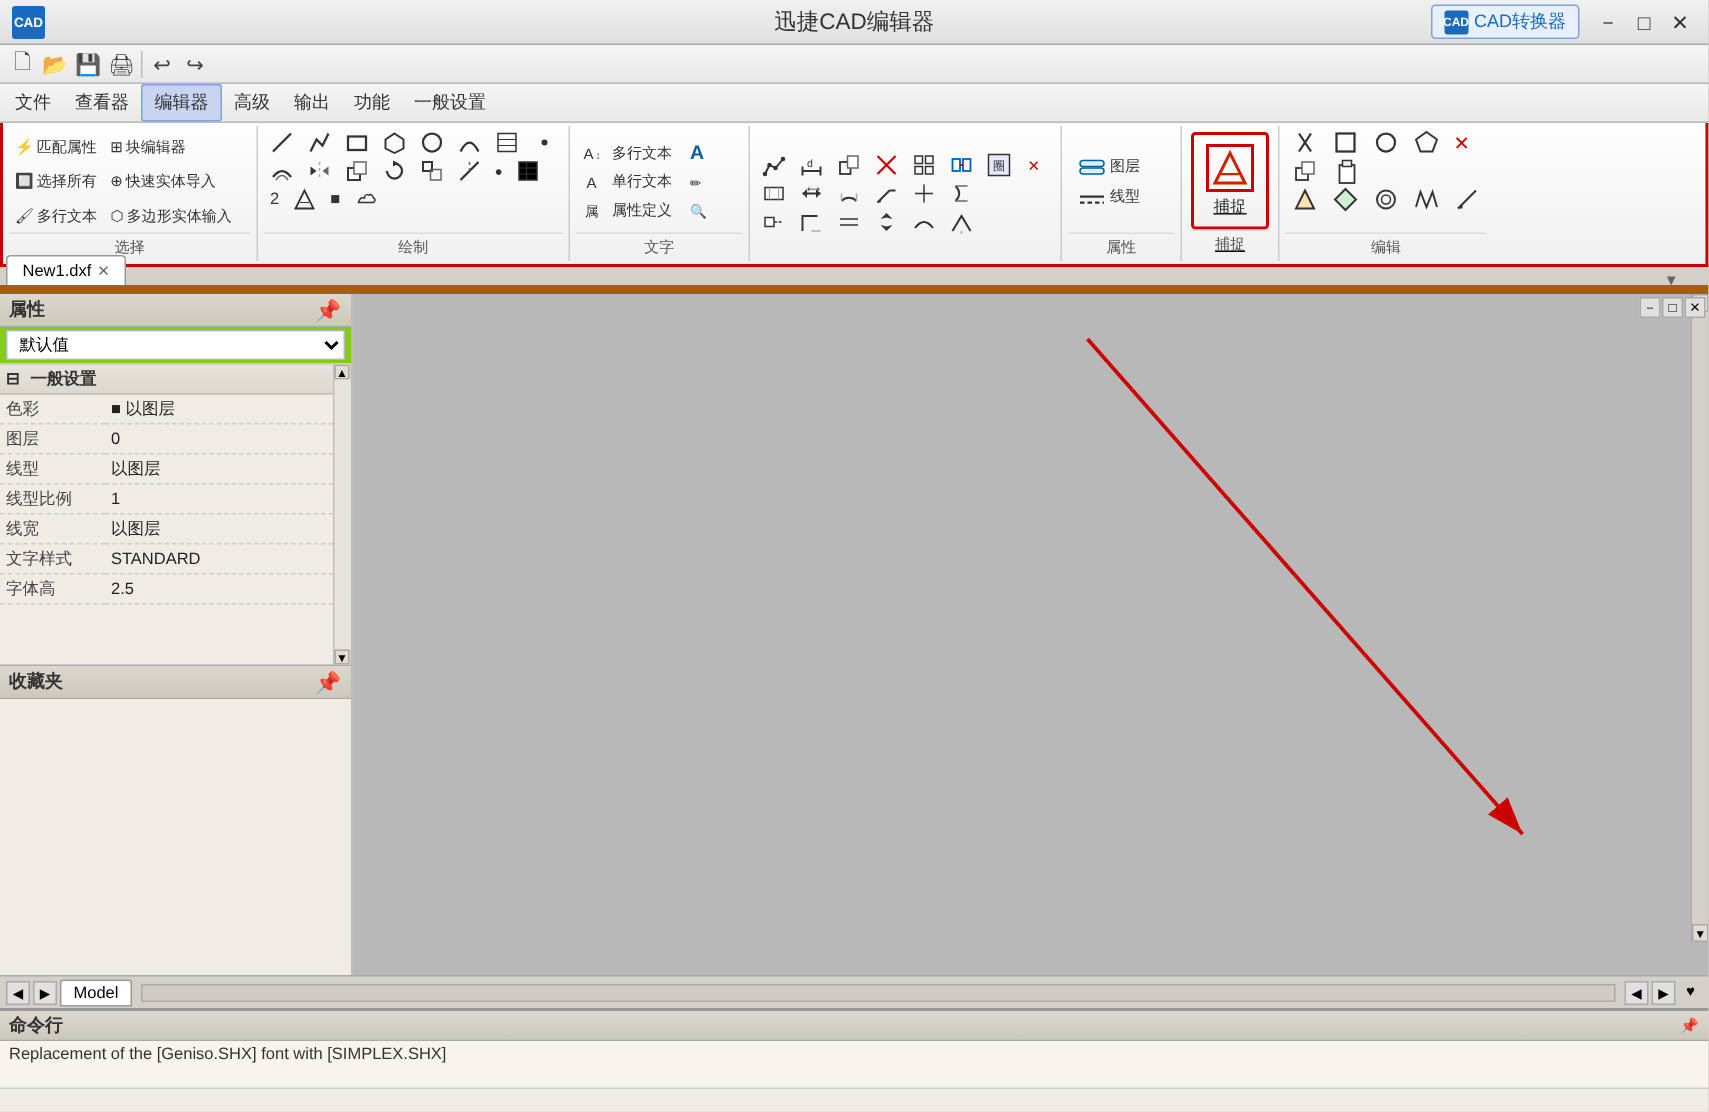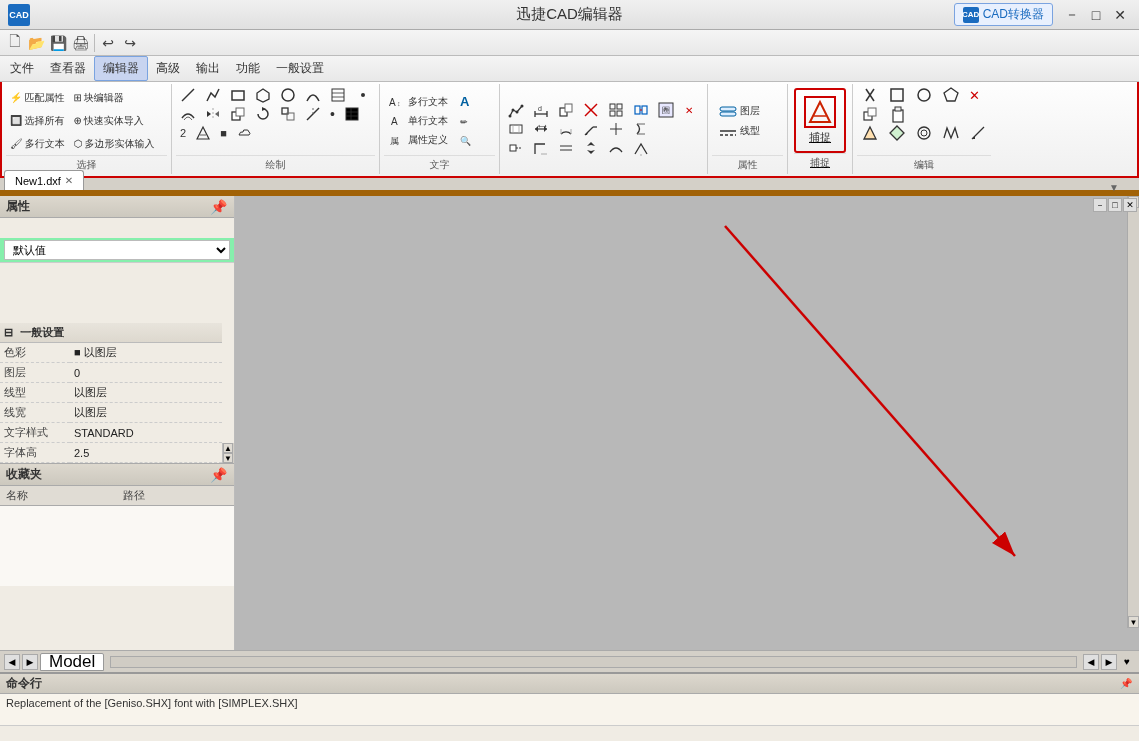--- a/index.html
+++ b/index.html
@@ -296,21 +296,21 @@
       font-size: 9px;
       cursor: pointer;
     }
     .model-tab {
       height: 18px;
       background: #e8e4dc;
       border: 1px solid #999;
       padding: 0 8px;
       display: flex;
       align-items: center;
-      font-size: 17px;
+      font-size: 11px;
       cursor: pointer;
       border-radius: 2px 2px 0 0;
     }
     .model-tab.active { background: #fff; }
     .model-nav-btn {
       width: 16px; height: 16px;
       background: #e0e0e0;
       border: 1px solid #aaa;
       display: flex; align-items: center; justify-content: center;
       font-size: 9px;
@@ -858,27 +858,27 @@
 
 <div class="workspace">
 
   <div class="left-panel">
 
     <div class="panel-header">
       <span>属性</span>
       <span class="panel-pin">📌</span>
     </div>
 
-    <div style="padding:2px 4px;border-bottom:1px solid #ccc;background:#86efac;margin-top:20px;">
+    <div style="padding:2px 4px;border-bottom:1px solid #ccc;background:#84cc16;">
       <select class="panel-dropdown">
         <option>默认值</option>
       </select>
     </div>
 
-    <div style="display:flex;flex:1;overflow:hidden;max-height:200px;align-items:flex-end;">
+    <div style="display:flex;flex:1;overflow:hidden;max-height:200px;">
       <div class="prop-table-wrap">
         <table class="properties-table">
           <tbody>
             <tr class="group-header">
               <td colspan="2">
                 <span style="margin-right:4px;">⊟</span>
                 <span>一般设置</span>
               </td>
             </tr>
             <tr>
@@ -887,20 +887,24 @@
             </tr>
             <tr>
               <td>图层</td>
               <td>0</td>
             </tr>
             <tr>
               <td>线型</td>
               <td>以图层</td>
             </tr>
             <tr>
+              <td>线型比例</td>
+              <td>1</td>
+            </tr>
+            <tr>
               <td>线宽</td>
               <td>以图层</td>
             </tr>
             <tr>
               <td>文字样式</td>
               <td>STANDARD</td>
             </tr>
             <tr>
               <td>字体高</td>
               <td>2.5</td>
@@ -914,33 +918,20 @@
         <div style="flex:1;background:#e8e4dc;"></div>
         <div style="width:10px;height:10px;background:#e0dcd4;border:1px solid #aaa;display:flex;align-items:center;justify-content:center;font-size:8px;cursor:pointer;">▼</div>
       </div>
     </div>
 
     <div class="bookmark-panel">
       <div class="bookmark-header">
         <span>收藏夹</span>
         <span class="panel-pin">📌</span>
       </div>
-      <table class="bookmark-table">
-        <thead>
-          <tr>
-            <th>名称</th>
-            <th>路径</th>
-          </tr>
-        </thead>
-        <tbody>
-          <tr style="height:80px;">
-            <td colspan="2" style="background:#faf8f4;"></td>
-          </tr>
-        </tbody>
-      </table>
     </div>
   </div>
 
   <div class="canvas-area">
 
     <div style="position:absolute;top:2px;right:2px;display:flex;gap:1px;z-index:10;">
       <div class="canvas-small-btn">－</div>
       <div class="canvas-small-btn">□</div>
       <div class="canvas-small-btn">✕</div>
     </div>

